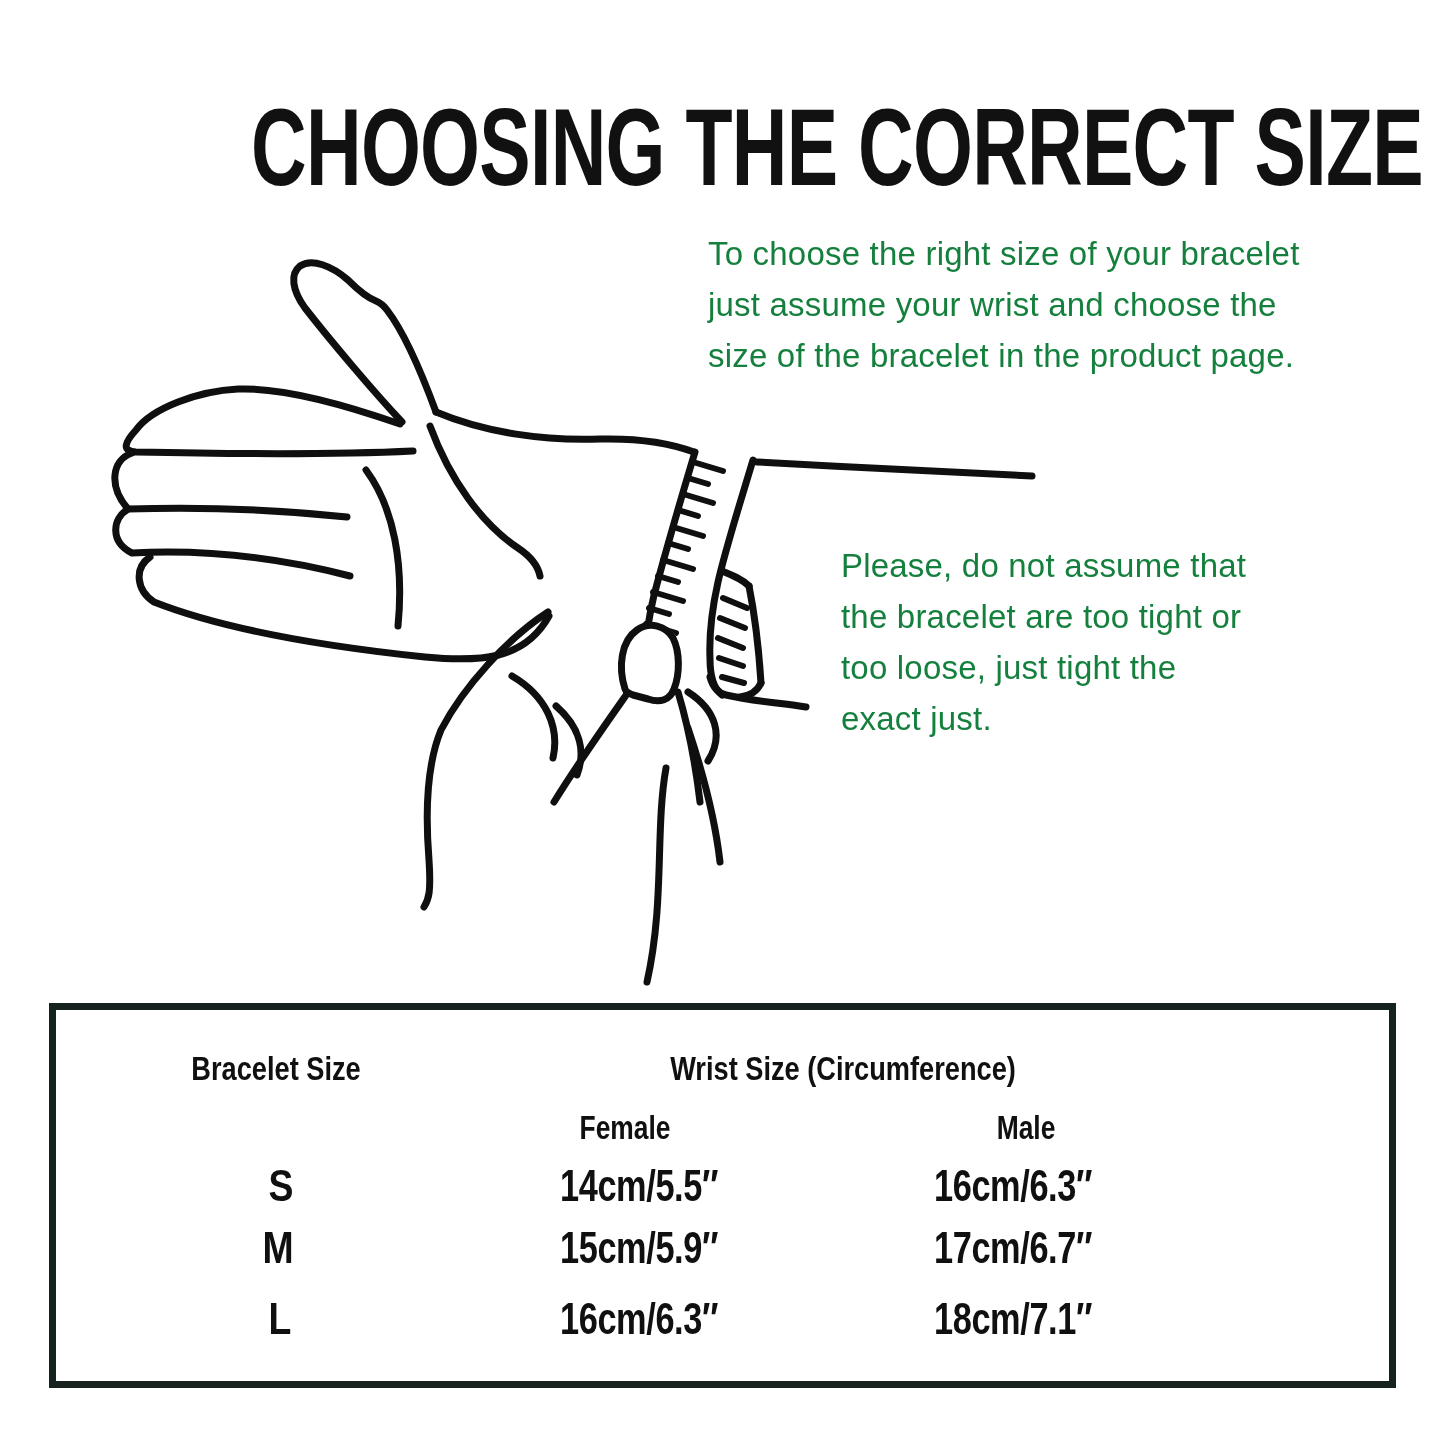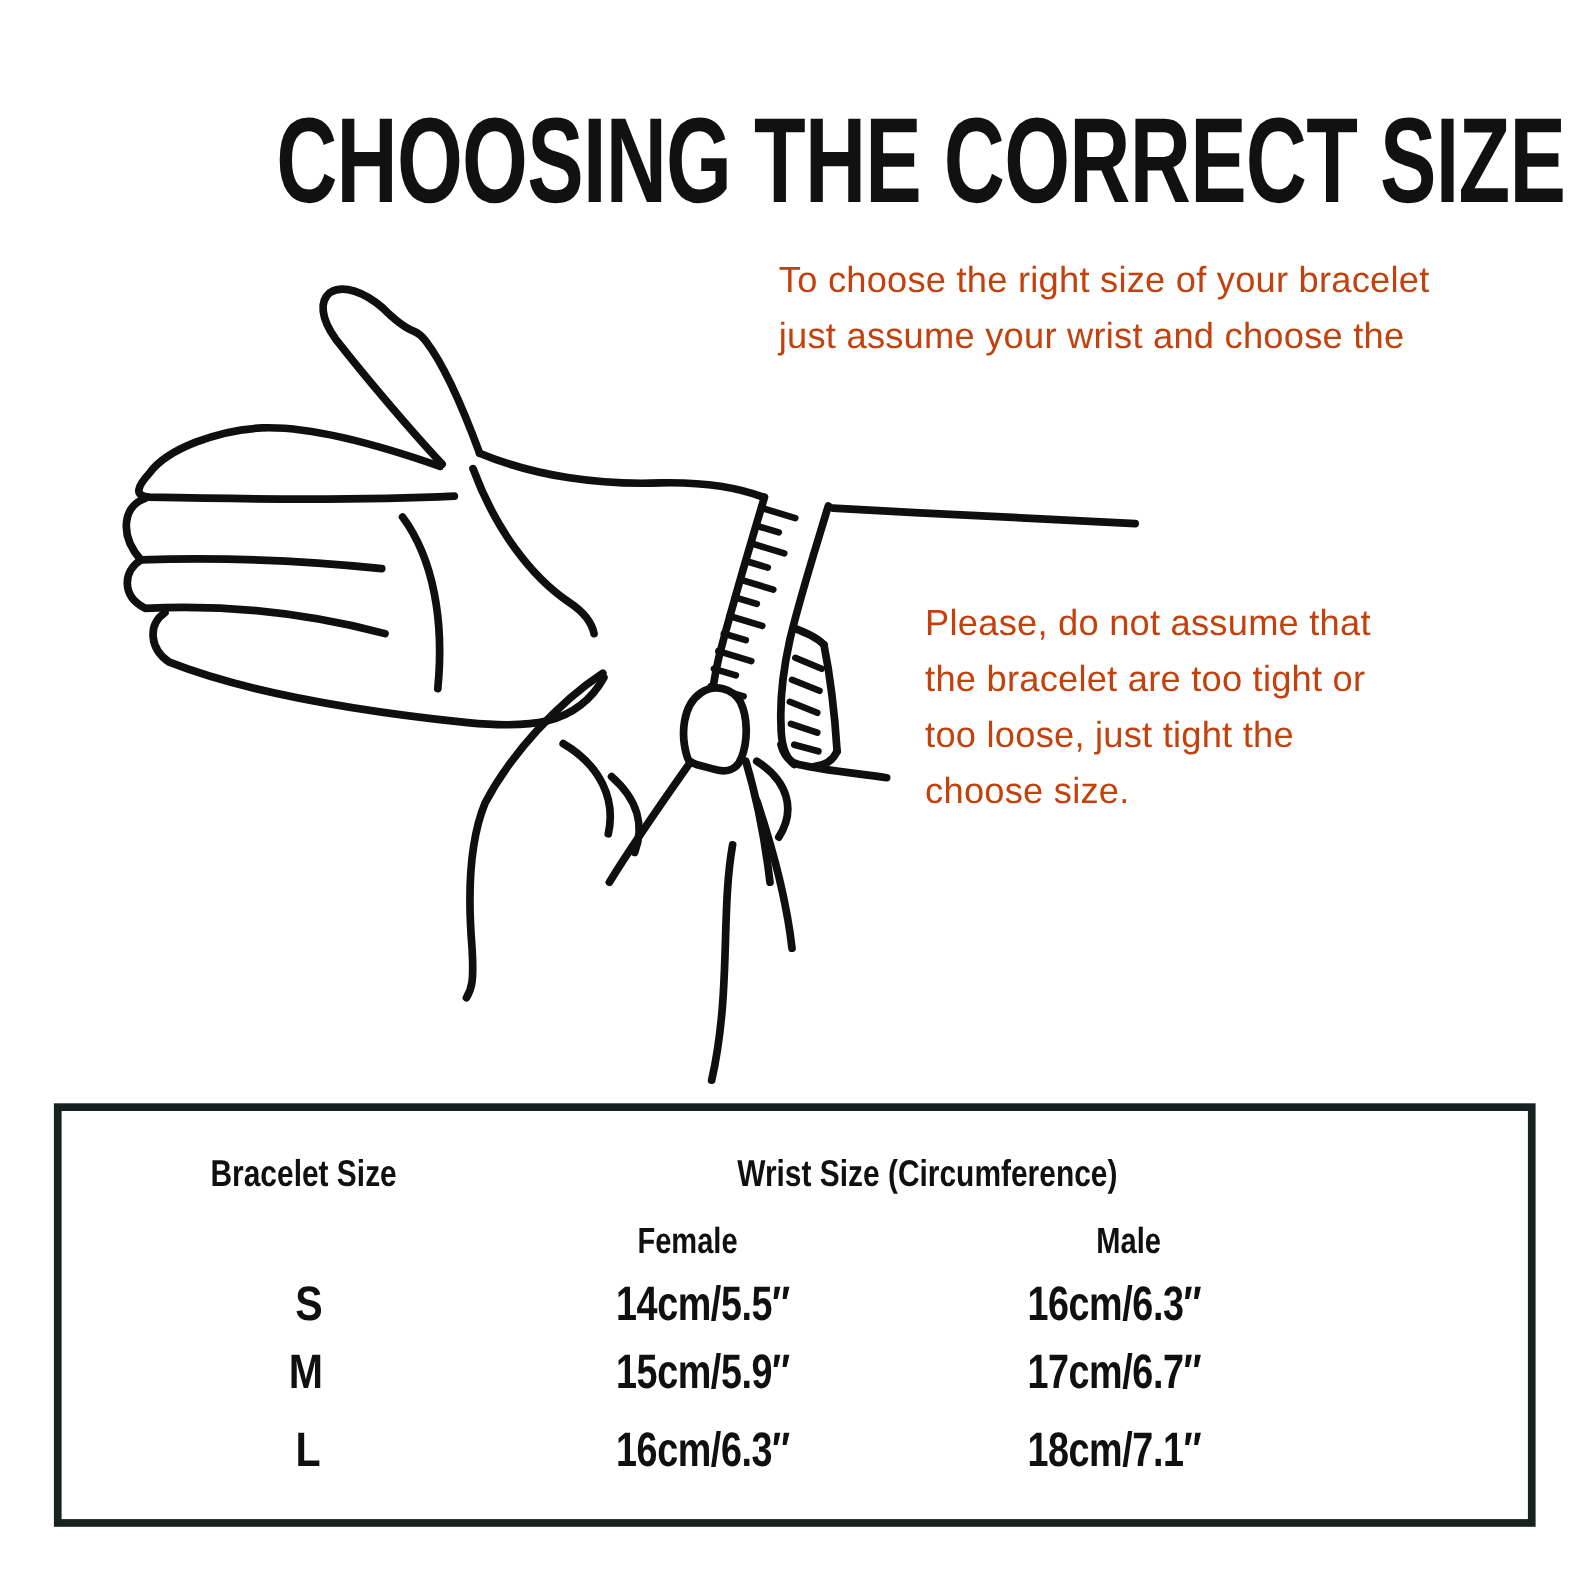--- a/index.html
+++ b/index.html
@@ -18,21 +18,21 @@
     text-align:center;line-height:1;white-space:nowrap;
   }
   .title-inner{
     display:inline-block;
     font-size:110px;font-weight:800;letter-spacing:-1px;
     color:#111111;
     transform:scaleX(0.70);
     transform-origin:50% 50%;
   }
   
-  .para{position:absolute;font-size:33px;line-height:51px;color:#c2410c;letter-spacing:0.2px;}
+  .para{position:absolute;font-size:33px;line-height:51px;color:#15803d;letter-spacing:0.2px;}
   .para-intro{left:708px;top:228px;}
   .para-note{left:841px;top:540px;}
   
   .illus{position:absolute;left:0;top:240px;}
   .illus path, .illus line{fill:none;stroke:#0f0f0f;stroke-width:7;stroke-linecap:round;stroke-linejoin:round;}
   .illus .tick{stroke-width:6;}
   .illus .fillwhite{fill:#ffffff;stroke:none;}
   .illus .nail{fill:#ffffff;}
   
   .size-table-frame{
@@ -57,27 +57,28 @@
 
 <div class="page">
 
   <h1 class="title" style="margin:0;">
     <span class="title-inner">CHOOSING THE CORRECT SIZE</span>
   </h1>
 
   <section class="para para-intro">
     <div>To choose the right size of your bracelet</div>
     <div>just assume your wrist and choose the</div>
+    <div>size of the bracelet in the product page.</div>
   </section>
 
   <section class="para para-note">
     <div>Please, do not assume that</div>
     <div>the bracelet are too tight or</div>
     <div>too loose, just tight the</div>
-    <div>choose size.</div>
+    <div>exact just.</div>
   </section>
 
   <svg class="illus" width="1060" height="780" viewBox="0 0 1060 780" aria-hidden="true">
     <g>
 
       <path d="M 402,182 C 372,150 330,100 305,68 C 292,50 290,34 300,26 C 312,18 332,26 348,40 C 360,52 368,58 376,61 C 381,63 384,66 387,70 C 404,92 422,134 436,172"></path>
 
       <path d="M 436,172 C 486,193 545,201 600,199 C 642,198 670,203 694,212"></path>
 
       <path d="M 757,222 C 850,227 950,232 1032,236"></path>

